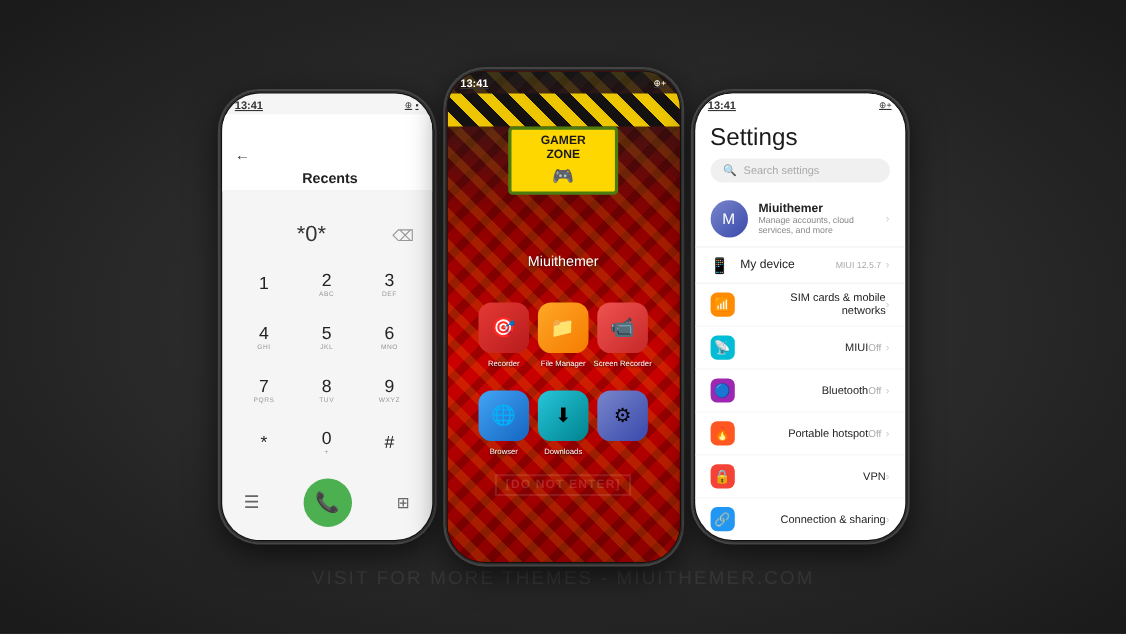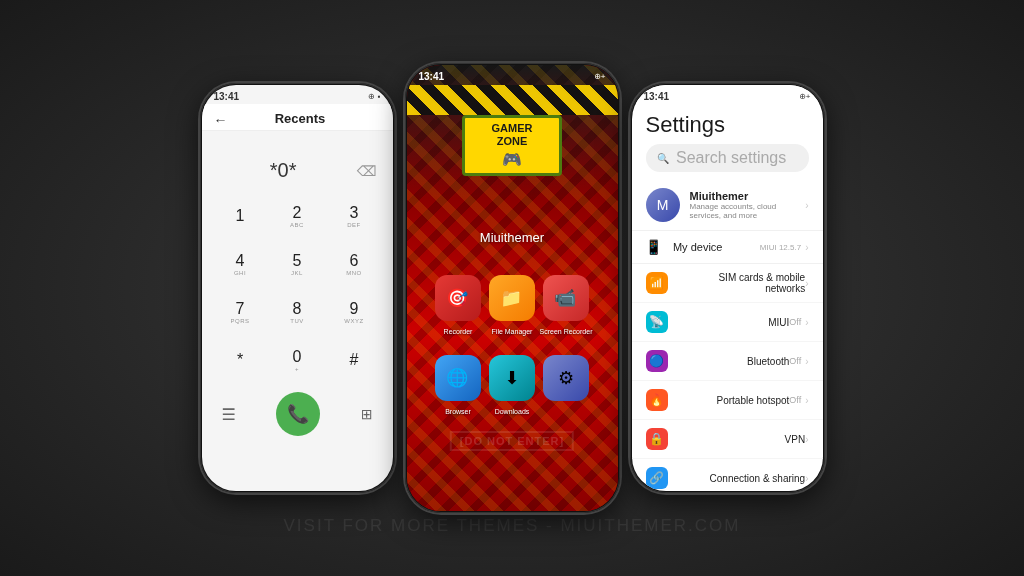--- a/index.html
+++ b/index.html
@@ -71,41 +71,42 @@
       overflow: hidden;
       background: #fff;
       position: relative;
       margin: 2px;
     }
 
     
     .status-bar {
       display: flex;
       justify-content: space-between;
-      align-items: center;
+      align-items: flex-start;
       padding: 6px 12px 2px;
       font-size: 9px;
       color: #333;
       background: transparent;
+      text-decoration: underline;
     }
     .status-bar .time { font-weight: 600; font-size: 10px; }
     .status-icons { display: flex; gap: 3px; align-items: center; }
     .status-icons span { font-size: 8px; }
 
     
     .phone1-screen { background: #f5f5f5; }
     .dialer-header {
       display: flex;
       align-items: center;
       padding: 6px 12px 4px;
       background: #fff;
       border-bottom: 1px solid #eee;
     }
     .dialer-back { color: #333; font-size: 14px; margin-right: 8px; }
-    .dialer-title { font-size: 13px; font-weight: 600; color: #222; flex: 1; text-align: center; margin-right: 16px; }
+    .dialer-title { font-size: 13px; font-weight: 600; color: #222; flex: 1; text-align: center; margin-right: 16px; margin-top: 44px; }
 
     .dialer-options { padding: 8px 16px; background: #fff; }
     .dialer-option {
       color: #4CAF50;
       font-size: 11px;
       padding: 5px 0;
       border-bottom: 1px solid #f0f0f0;
       cursor: pointer;
     }
     .dialer-option:last-child { border-bottom: none; }
@@ -279,21 +280,21 @@
     .search-bar {
       margin: 0 14px 8px;
       background: #f0f0f0;
       border-radius: 20px;
       padding: 5px 12px;
       display: flex;
       align-items: center;
       gap: 6px;
     }
     .search-icon-s { color: #999; font-size: 10px; }
-    .search-placeholder { color: #aaa; font-size: 16px; }
+    .search-placeholder { color: #aaa; font-size: 10px; }
 
     .settings-profile {
       display: flex;
       align-items: center;
       padding: 8px 14px;
       border-bottom: 1px solid #f0f0f0;
       cursor: pointer;
     }
     .profile-avatar {
       width: 34px;

